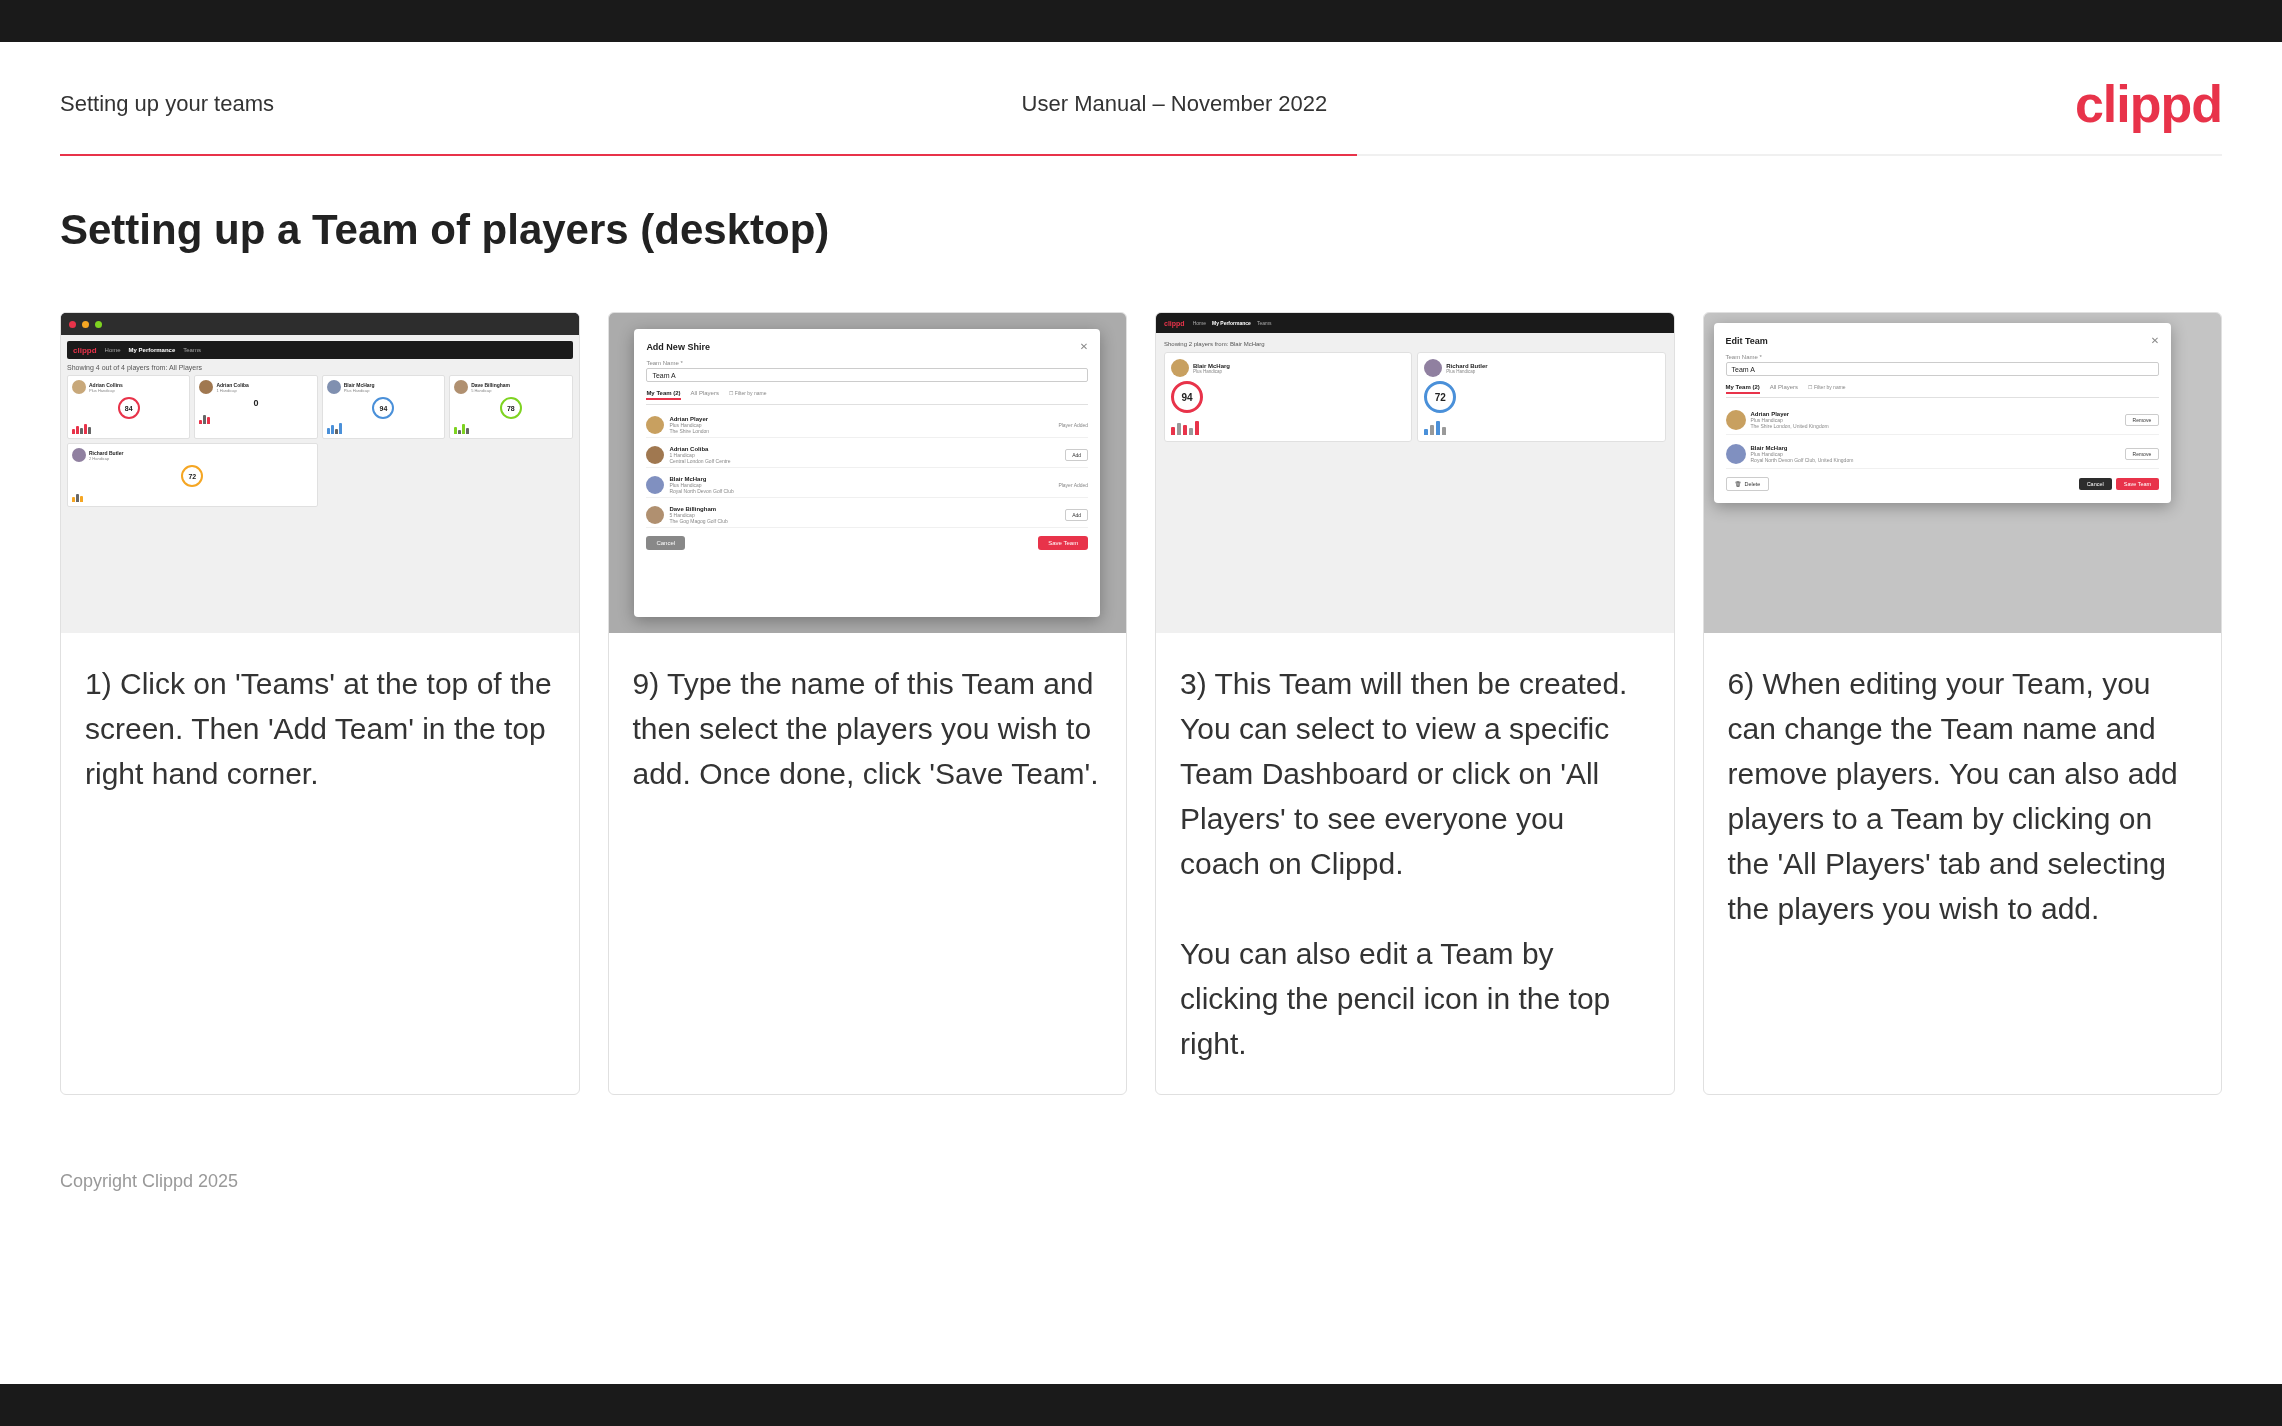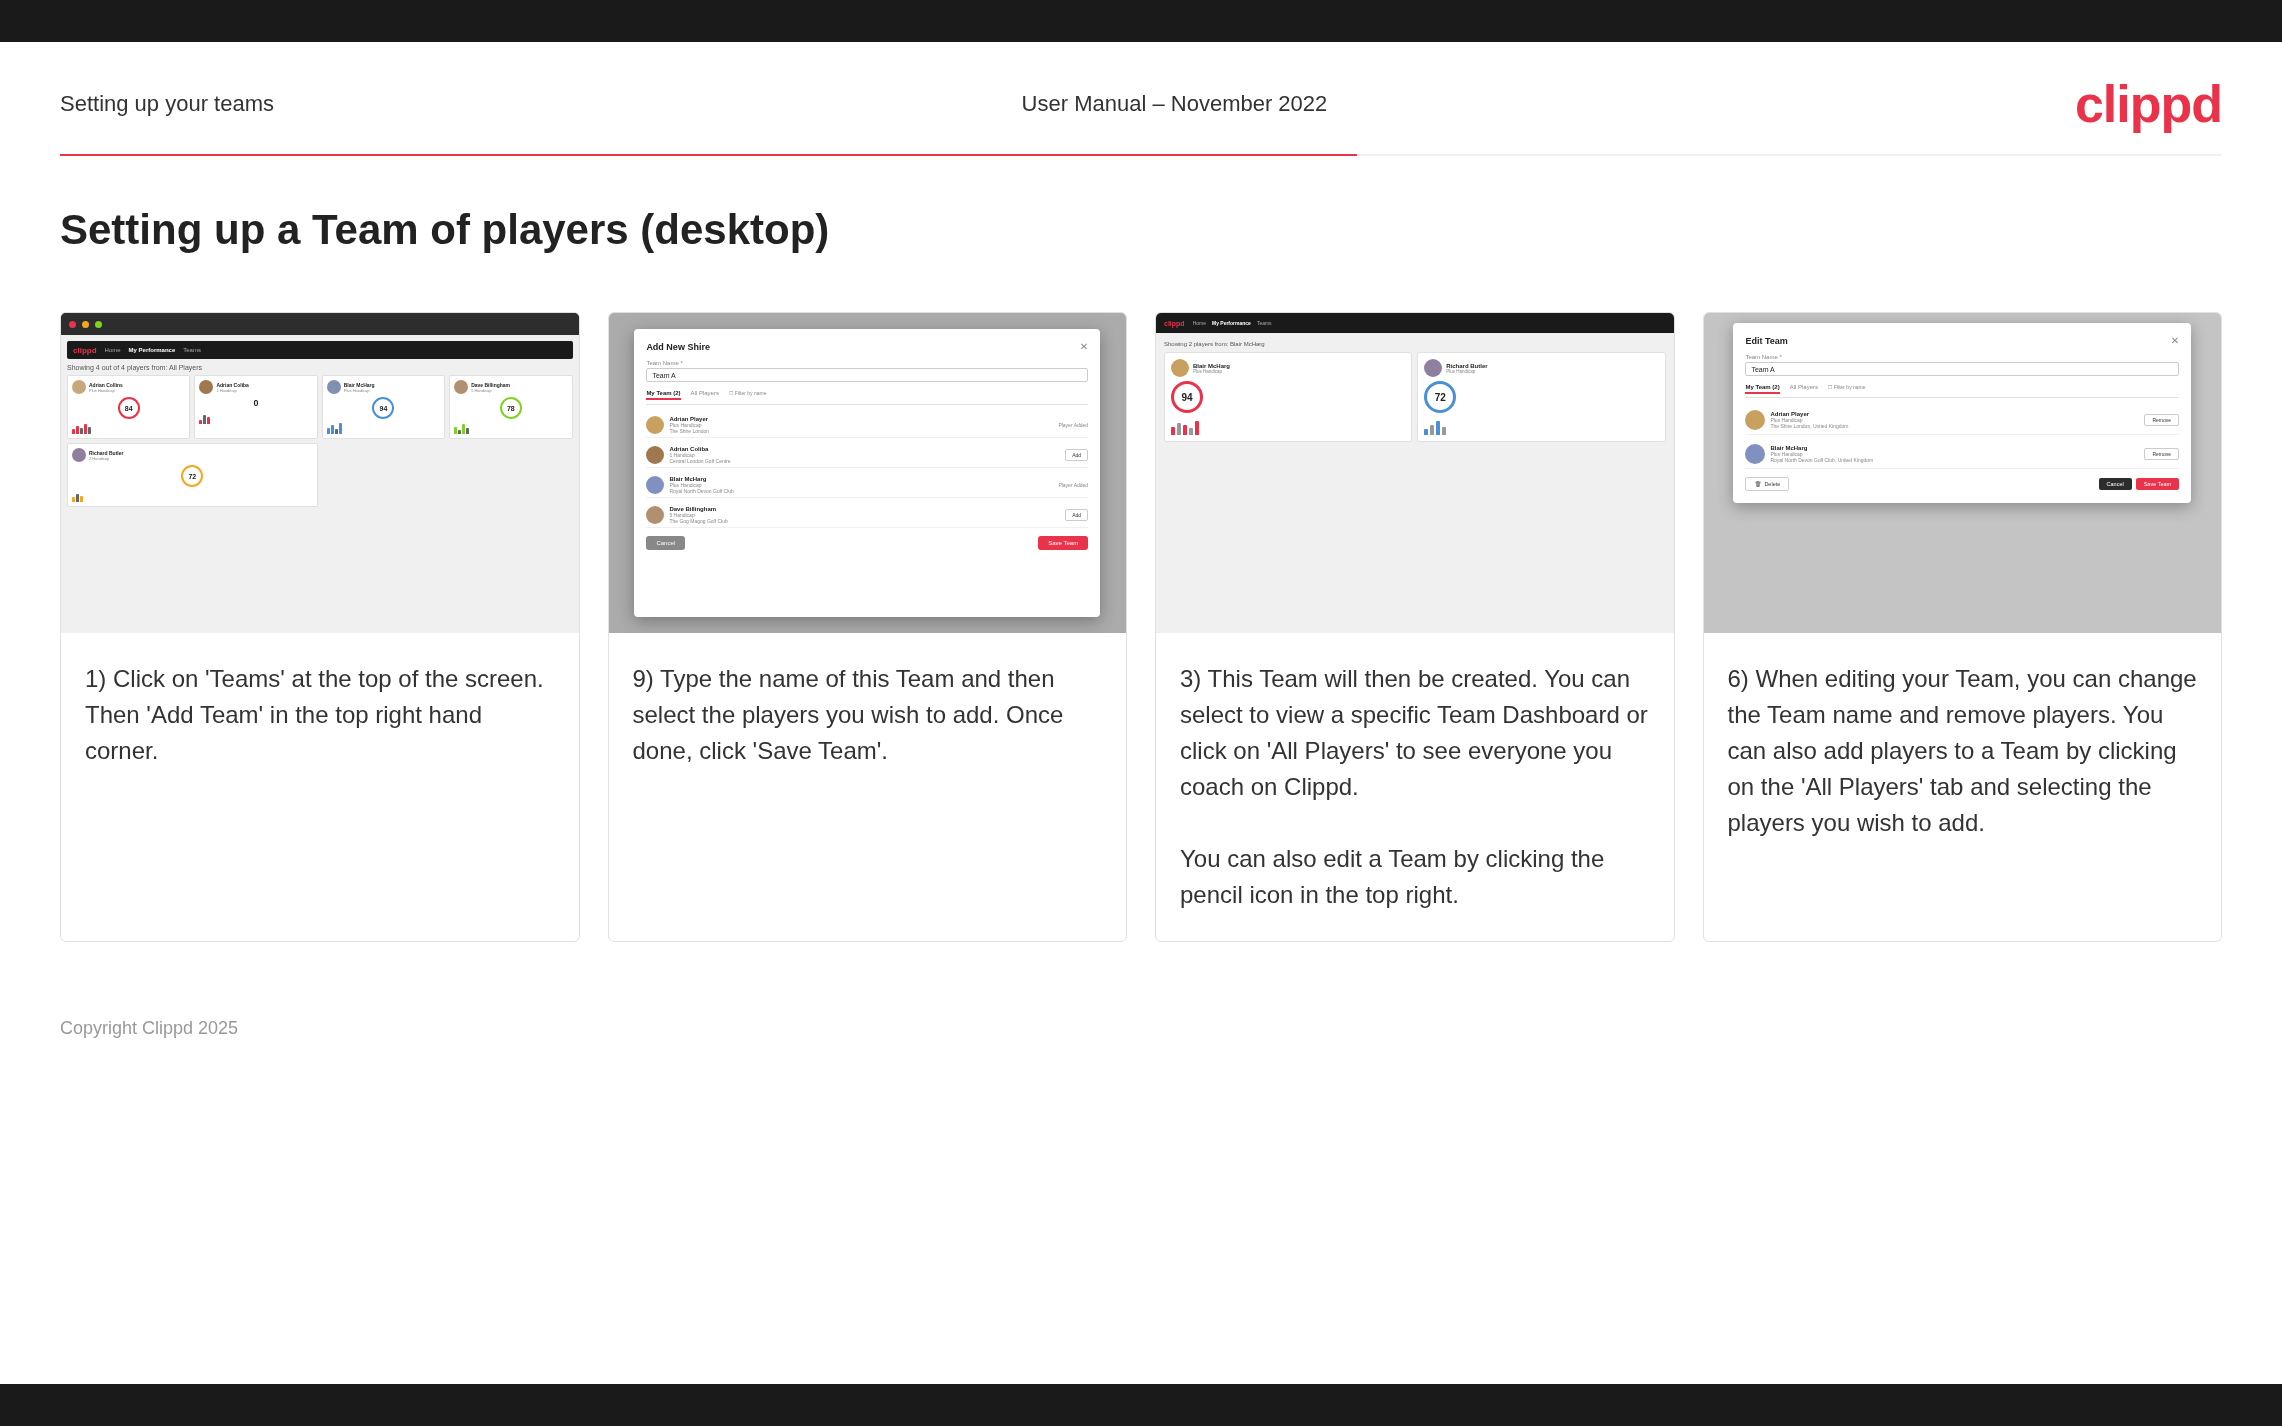--- a/index.html
+++ b/index.html
@@ -98,21 +98,21 @@
 
     .card-screenshot {
       background: #f5f5f5;
       height: 320px;
       position: relative;
       overflow: hidden;
     }
 
     .card-text {
       padding: 28px 24px 28px 24px;
-      font-size: 24px;
+      font-size: 30px;
       line-height: 1.5;
       color: #333;
       flex: 1;
     }
 
     
     .ss1-bg {
       background: #1a1a2e;
       width: 100%;
       height: 100%;
@@ -446,21 +446,21 @@
     }
     .ss3-b-grey { background: #999; }
 
     
     .ss4-bg {
       background: rgba(0,0,0,0.2);
       width: 100%;
       height: 100%;
       display: flex;
       align-items: flex-start;
-      justify-content: center;
+      justify-content: flex-start;
       padding: 10px;
     }
     .ss4-modal {
       background: #fff;
       border-radius: 4px;
       width: 92%;
       padding: 12px;
       box-shadow: 0 4px 16px rgba(0,0,0,0.3);
     }
     .ss4-header {

